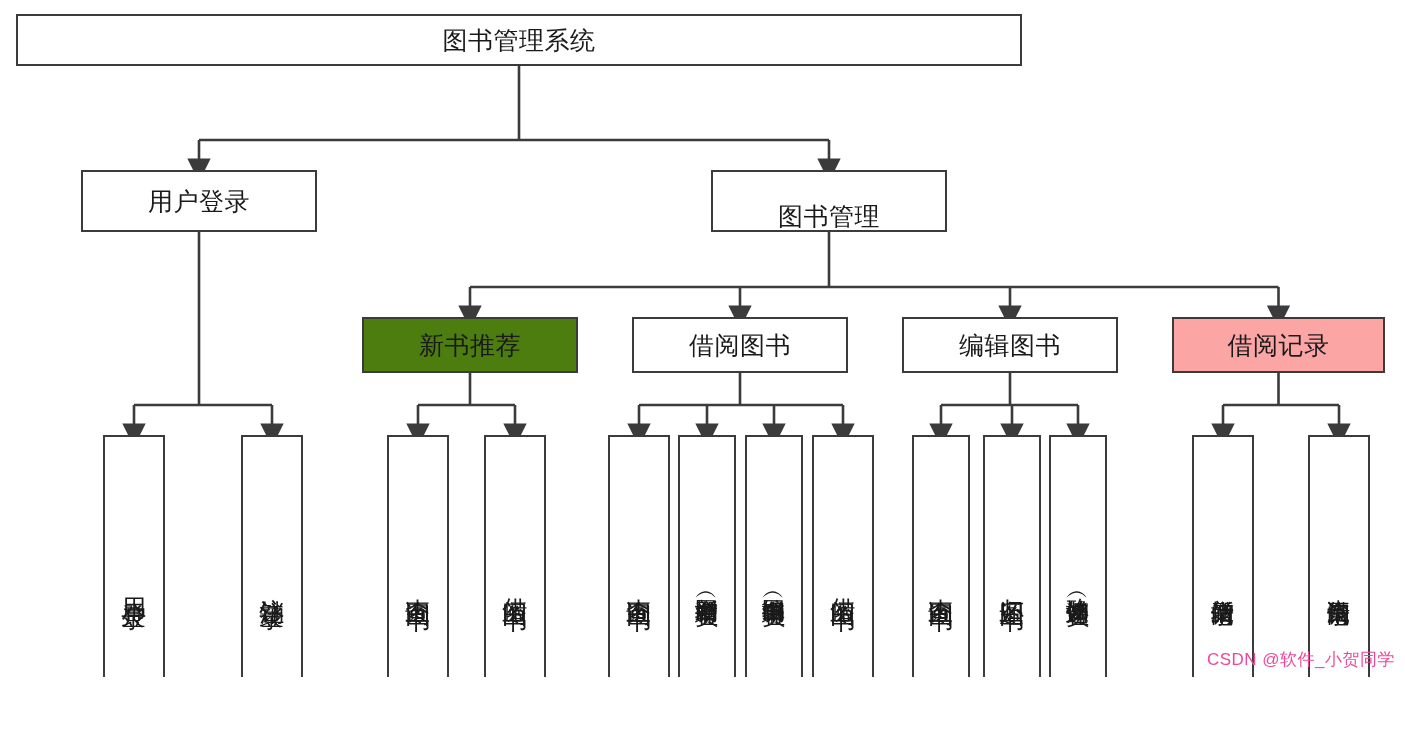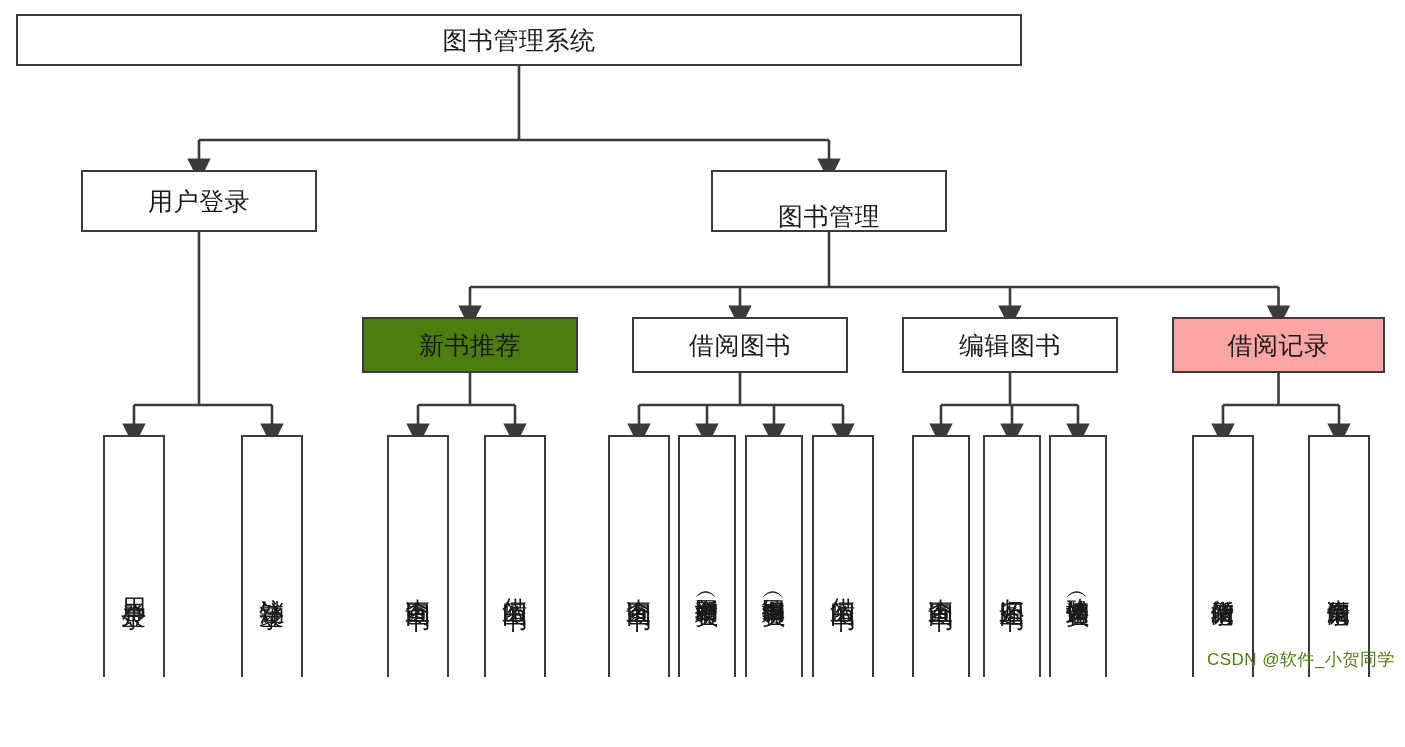--- a/index.html
+++ b/index.html
@@ -66,21 +66,21 @@
   }
   .node.v.narrow .label {
     font-size: 23px;
     letter-spacing: 1px;
   }
   .watermark {
     position: absolute;
     right: 10px;
     bottom: 6px;
     font-size: 17px;
-    color: #4d7c0f;
+    color: #ec4899;
     white-space: nowrap;
     letter-spacing: 0.5px;
   }
 </style>
 </head>
 <body>
 
 <div id="canvas">
 
   <svg id="edges" viewBox="0 0 1405 747" xmlns="http://www.w3.org/2000/svg">

